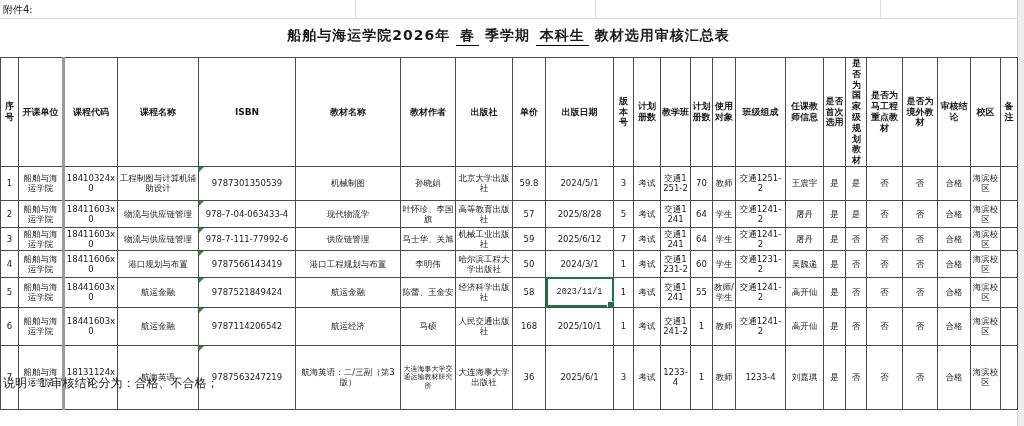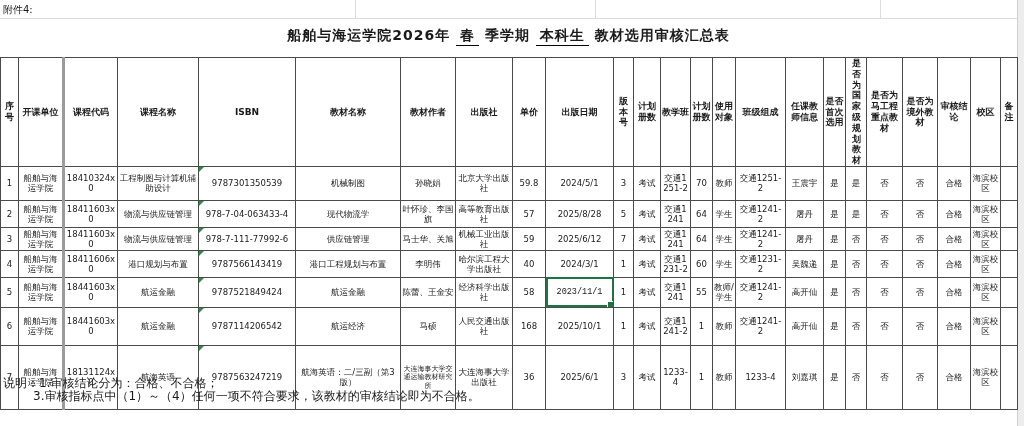--- a/index.html
+++ b/index.html
@@ -190,21 +190,21 @@
       </tr>
       <tr style="height: 27px;">
         <td>4</td>
         <td>船舶与海运学院</td>
         <td class="pane-split">18411606x0</td>
         <td>港口规划与布置</td>
         <td>9787566143419<span class="corner-flag"></span></td>
         <td>港口工程规划与布置</td>
         <td>李明伟</td>
         <td>哈尔滨工程大学出版社</td>
-        <td>40</td>
+        <td>50</td>
         <td>2024/3/1</td>
         <td>1</td>
         <td>考试</td>
         <td>交通1231-2</td>
         <td>60</td>
         <td>学生</td>
         <td>交通1231-2</td>
         <td>吴魏递</td>
         <td>是</td>
         <td>否</td>
@@ -290,14 +290,13 @@
         <td>否</td>
         <td>合格</td>
         <td>海滨校区</td>
         <td></td>
       </tr>
     </tbody>
   </table>
 
 <div class="notes">
   <div class="note">说明：1.审核结论分为：合格、不合格；</div>
-  <div class="note indent">3.审核指标点中（1）～（4）任何一项不符合要求，该教材的审核结论即为不合格。</div>
 </div>
 
 </body></html>

